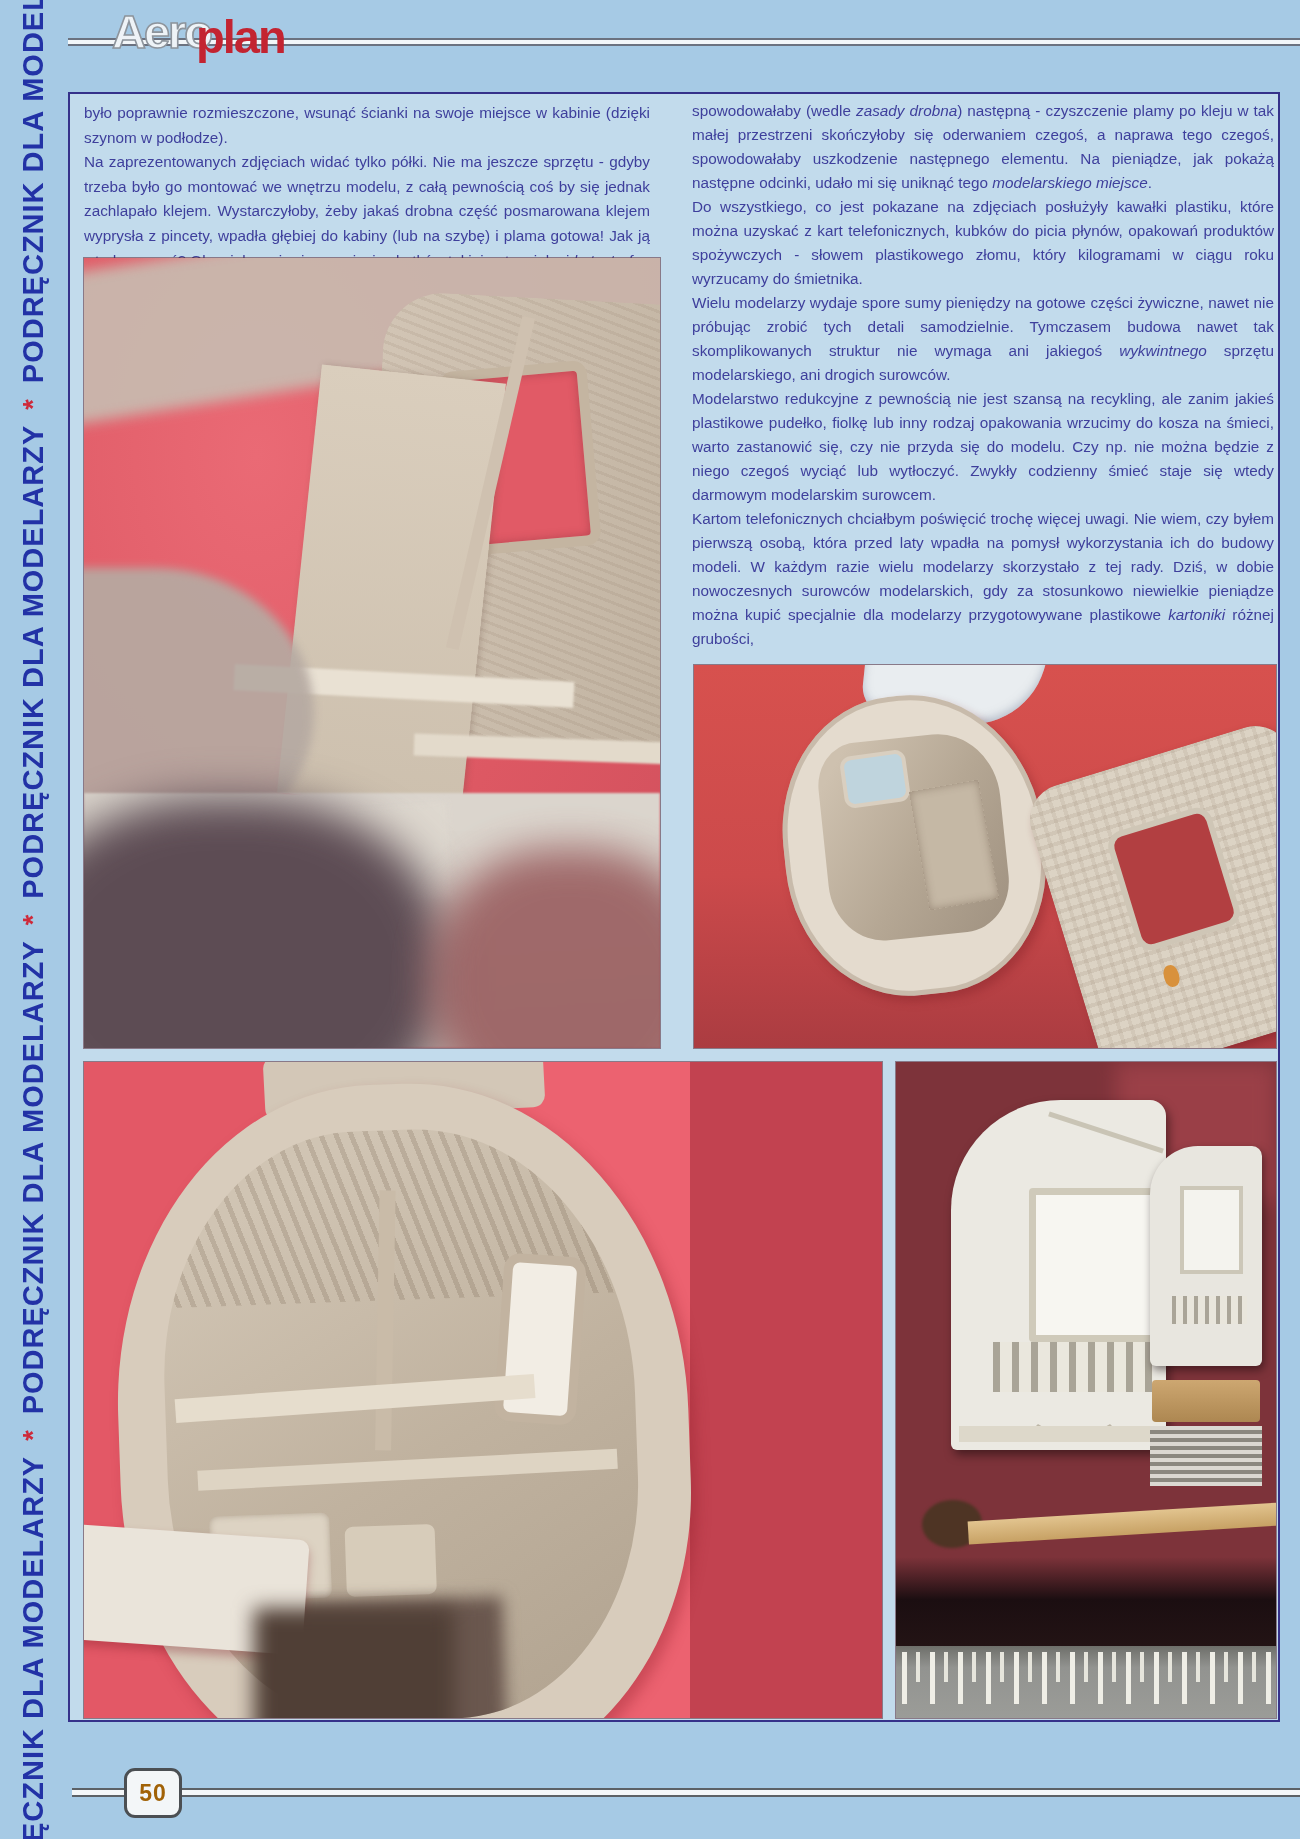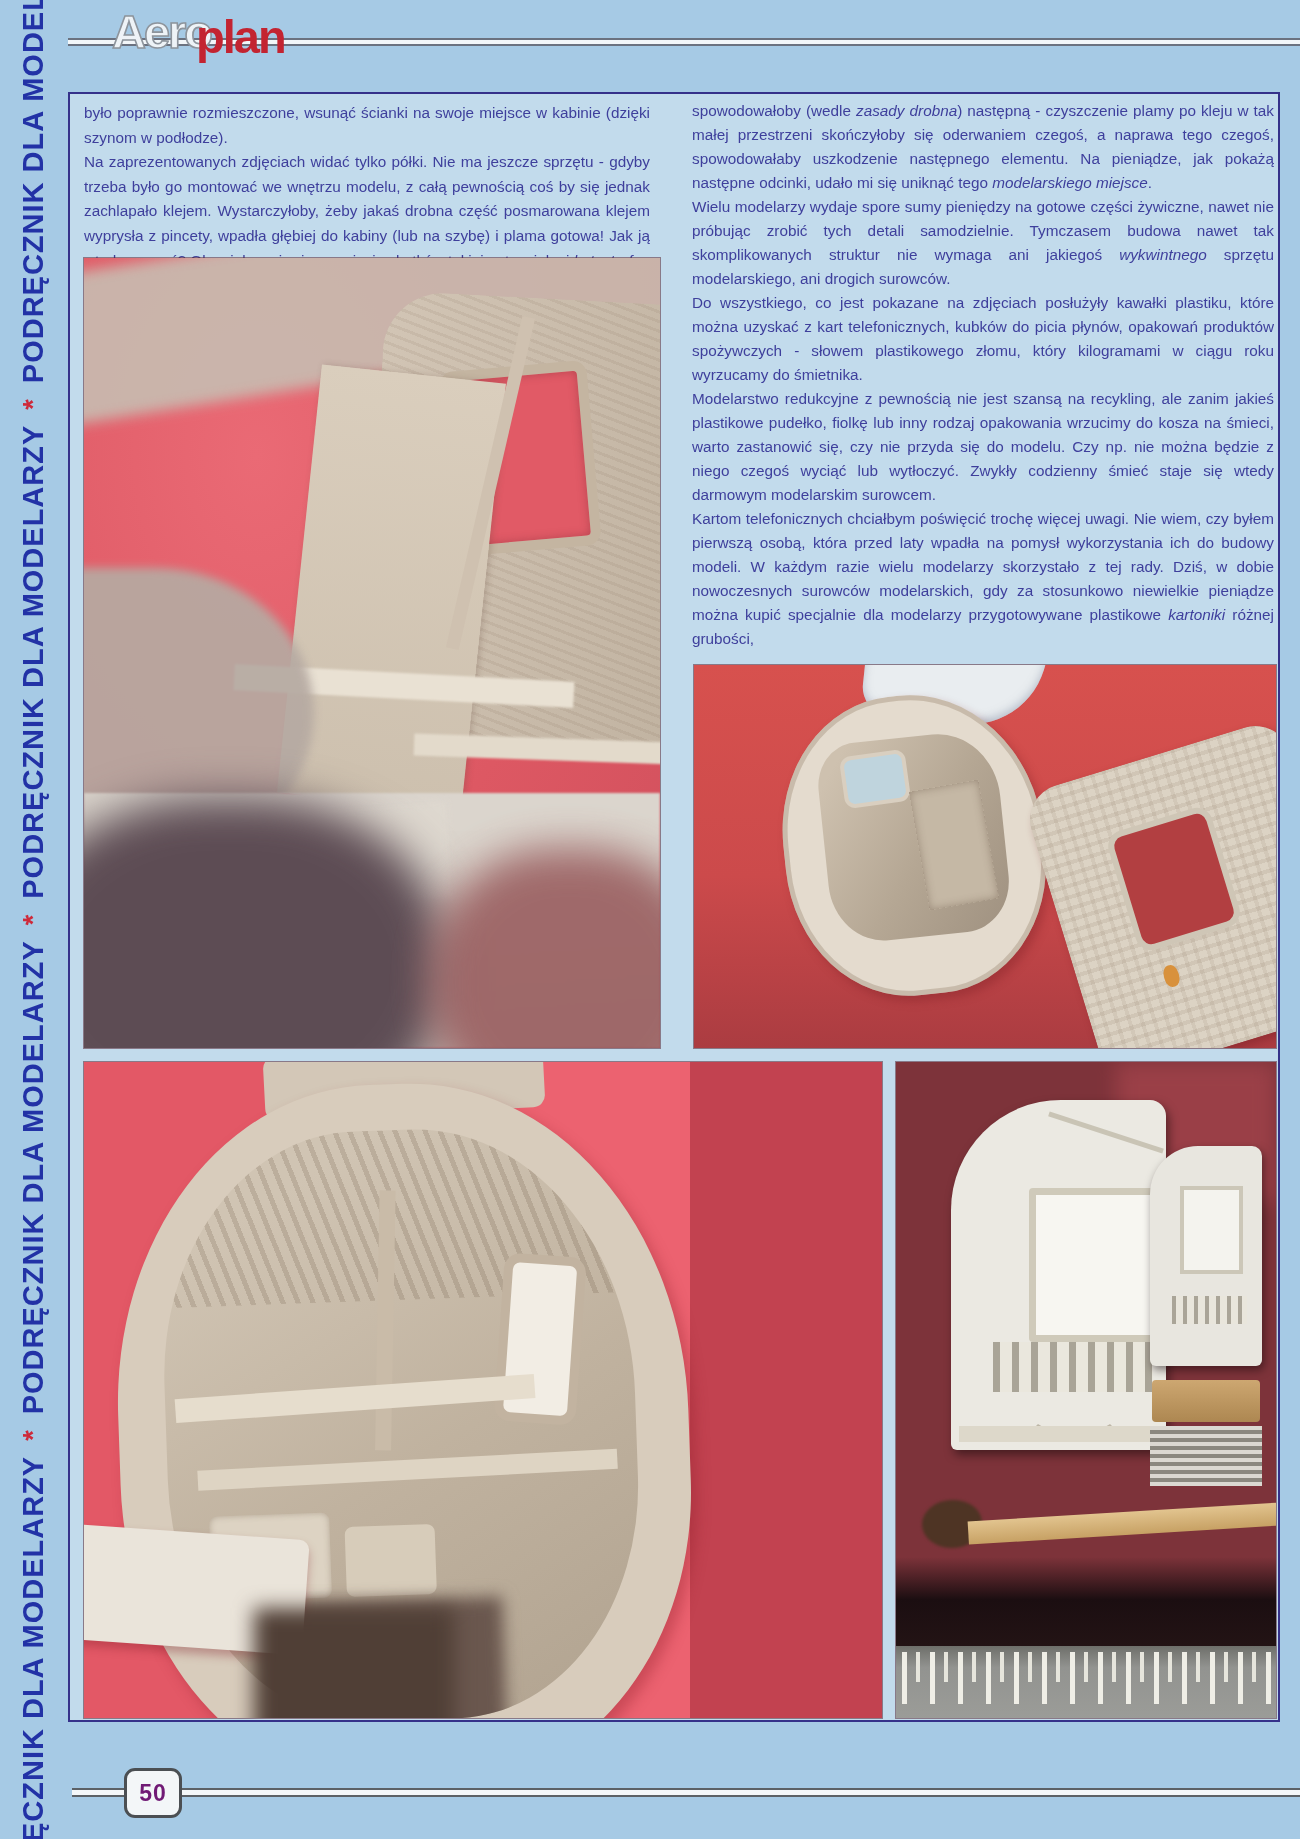--- a/index.html
+++ b/index.html
@@ -49,21 +49,21 @@
           background:linear-gradient(90deg,#e35866 0%,#e35866 52%,#ec6270 52%,#ec6270 76%,#c24250 76%);}
   #photo4{left:896px;top:1062px;width:380px;height:656px;background:#7d333a;}
 
   
   .footer-rule{position:absolute;left:72px;right:0;top:1788px;height:5px;
                background:#f4f7f9;border-top:2px solid #5c6166;
                border-bottom:2px solid #5c6166;z-index:1;}
   .page-num{position:absolute;left:124px;top:1768px;width:52px;height:44px;
             background:#f3f6f8;border:3px solid #4b4f53;border-radius:11px;
             z-index:2;display:flex;align-items:center;justify-content:center;
-            font-weight:bold;font-size:23px;color:#701a75;letter-spacing:1px;}
+            font-weight:bold;font-size:23px;color:#a16207;letter-spacing:1px;}
 </style>
 </head>
 <body>
 
 <div class="page">
 
   <div class="sidebar">
     <span>PODRĘCZNIK DLA MODELARZY</span>
     <span class="sb-sep">*</span>
     <span>PODRĘCZNIK DLA MODELARZY</span>
@@ -79,23 +79,23 @@
   </div>
 
   <div class="content-box"></div>
 
   <div class="col-left">
     <p><span>było poprawnie rozmieszczone, wsunąć ścianki na swoje miejsce w kabinie (dzięki szynom w podłodze).</span></p>
     <p><span>Na zaprezentowanych zdjęciach widać tylko półki. Nie ma jeszcze sprzętu - gdyby trzeba było go montować we wnętrzu modelu, z całą pewnością coś by się jednak zachlapało klejem. Wystarczyłoby, żeby jakaś drobna część posmarowana klejem wyprysła z pincety, wpadła głębiej do kabiny (lub na szybę) i plama gotowa! Jak ją wtedy usunąć? Obawiałem się, że usunięcie skutków takiej potencjalnej </span><span class="it">katastrofy</span></p>
   </div>
 
   <div class="col-right">
-    <p><span>spowodowałoby (wedle </span><span class="it">zasady drobna</span><span>) następną - czyszczenie plamy po kleju w tak małej przestrzeni skończyłoby się oderwaniem czegoś, a naprawa tego czegoś, spowodowałaby uszkodzenie następnego elementu. Na pieniądze, jak pokażą następne odcinki, udało mi się uniknąć tego </span><span class="it">modelarskiego miejsce</span><span>.</span></p>
+    <p><span>spowodowałaby (wedle </span><span class="it">zasady drobna</span><span>) następną - czyszczenie plamy po kleju w tak małej przestrzeni skończyłoby się oderwaniem czegoś, a naprawa tego czegoś, spowodowałaby uszkodzenie następnego elementu. Na pieniądze, jak pokażą następne odcinki, udało mi się uniknąć tego </span><span class="it">modelarskiego miejsce</span><span>.</span></p>
+    <p>Do wszystkiego, co jest pokazane na zdjęciach posłużyły kawałki plastiku, które można uzyskać z kart telefonicznych, kubków do picia płynów, opakowań produktów spożywczych - słowem plastikowego złomu, który kilogramami w ciągu roku wyrzucamy do śmietnika.</p>
     <p><span>Wielu modelarzy wydaje spore sumy pieniędzy na gotowe części żywiczne, nawet nie próbując zrobić tych detali samodzielnie. Tymczasem budowa nawet tak skomplikowanych struktur nie wymaga ani jakiegoś </span><span class="it">wykwintnego</span><span> sprzętu modelarskiego, ani drogich surowców.</span></p>
-    <p>Do wszystkiego, co jest pokazane na zdjęciach posłużyły kawałki plastiku, które można uzyskać z kart telefonicznych, kubków do picia płynów, opakowań produktów spożywczych - słowem plastikowego złomu, który kilogramami w ciągu roku wyrzucamy do śmietnika.</p>
     <p>Modelarstwo redukcyjne z pewnością nie jest szansą na recykling, ale zanim jakieś plastikowe pudełko, fiolkę lub inny rodzaj opakowania wrzucimy do kosza na śmieci, warto zastanowić się, czy nie przyda się do modelu. Czy np. nie można będzie z niego czegoś wyciąć lub wytłoczyć. Zwykły codzienny śmieć staje się wtedy darmowym modelarskim surowcem.</p>
     <p><span>Kartom telefonicznych chciałbym poświęcić trochę więcej uwagi. Nie wiem, czy byłem pierwszą osobą, która przed laty wpadła na pomysł wykorzystania ich do budowy modeli. W każdym razie wielu modelarzy skorzystało z tej rady. Dziś, w dobie nowoczesnych surowców modelarskich, gdy za stosunkowo niewielkie pieniądze można kupić specjalnie dla modelarzy przygotowywane plastikowe </span><span class="it">kartoniki</span><span> różnej grubości,</span></p>
   </div>
 
   <div class="ph" id="photo1">
     <div class="s" style="left:-50px;top:-35px;width:720px;height:150px;background:#c8bbb0;transform:rotate(-9deg);filter:blur(7px);opacity:.92"></div>
     <div class="s" style="right:-24px;top:40px;width:310px;height:450px;background:repeating-linear-gradient(18deg,rgba(120,95,75,.10) 0 3px,transparent 3px 9px),linear-gradient(100deg,#d2c5b5,#c1b3a1);border-radius:60px 24px 0 0;transform:rotate(3deg)"></div>
     <div class="s" style="right:66px;top:108px;width:128px;height:165px;background:#e15a66;border:10px solid #c4b5a1;border-radius:14px;transform:rotate(-5deg);box-shadow:inset 0 0 10px rgba(120,40,50,.4)"></div>
     <div class="s" style="left:215px;top:115px;width:185px;height:430px;background:linear-gradient(180deg,#dacebd,#cdc0ae);transform:rotate(6deg);box-shadow:2px 0 6px rgba(100,70,60,.25)"></div>
     <div class="s" style="left:400px;top:55px;width:13px;height:340px;background:#cfc1b0;transform:rotate(13deg)"></div>

